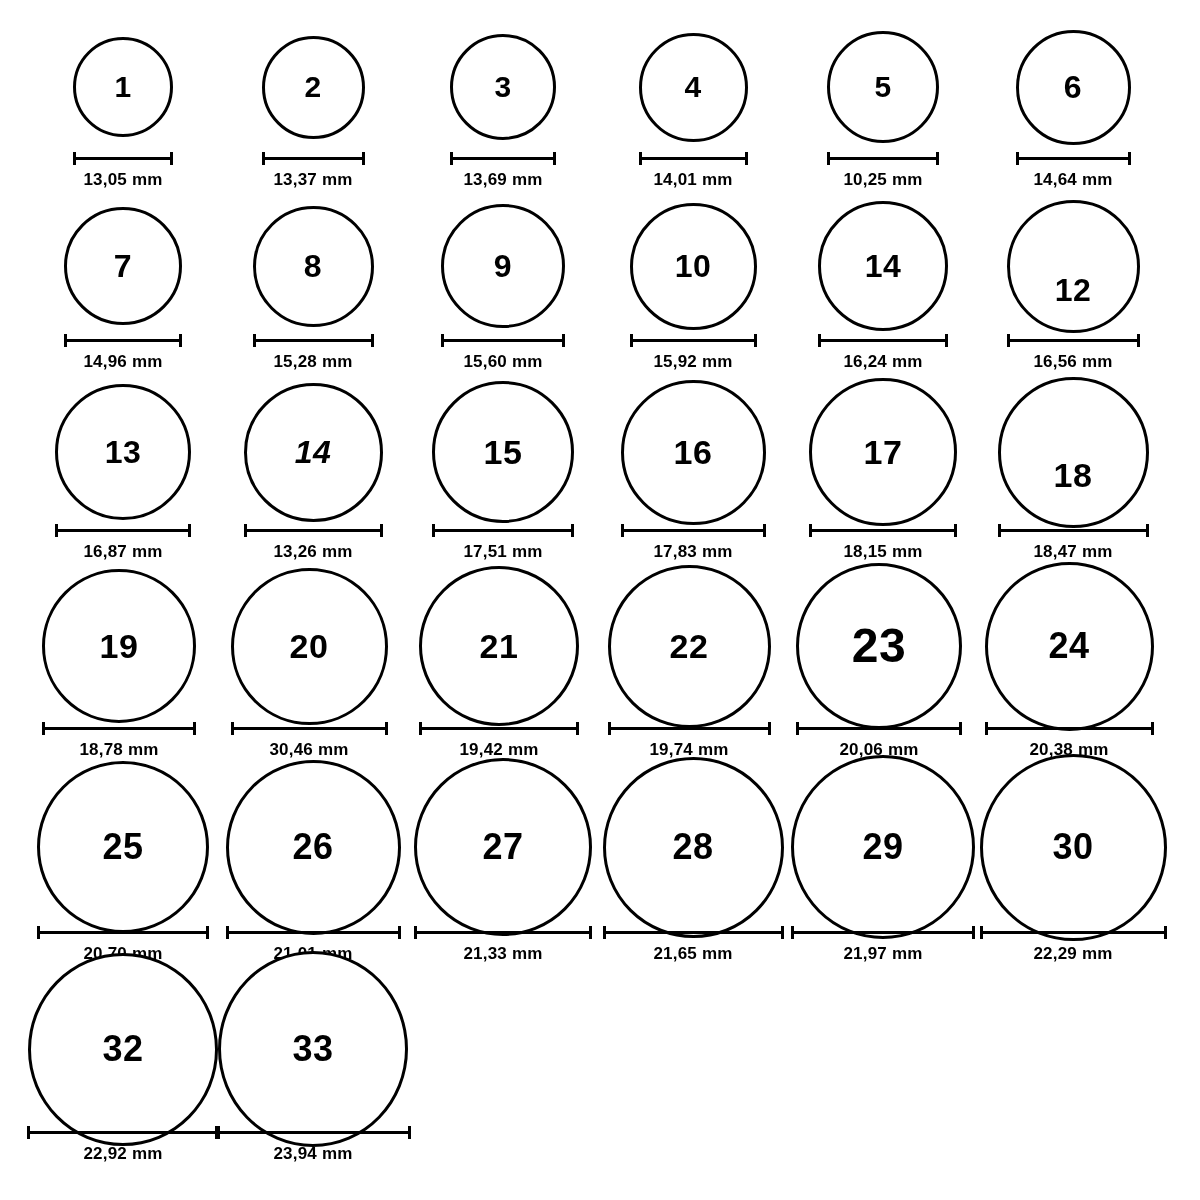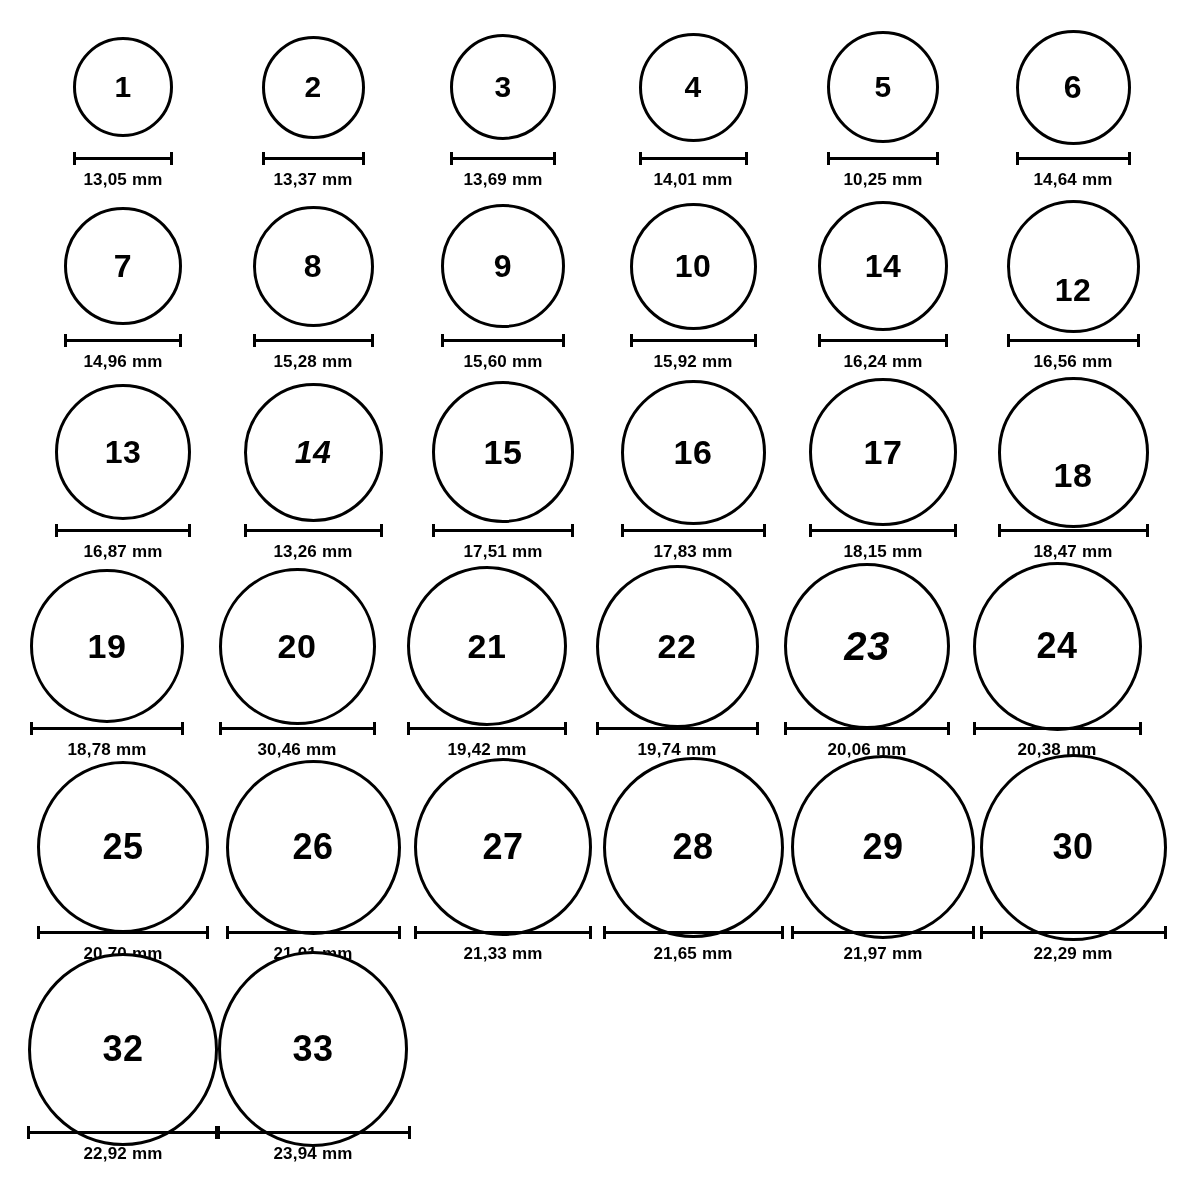--- a/index.html
+++ b/index.html
@@ -333,21 +333,21 @@
           </div>
         </div>
         <div class="measure" style="width: 151px;">
           <div class="bar"></div>
           <div class="tick-left"></div>
           <div class="tick-right"></div>
         </div>
         <div class="mm-label">18,47 mm</div>
       </div>
     </div>
-    <div class="row" style="position: absolute; left: 12px; top: 570px; width: 1144px;">
+    <div class="row" style="position: absolute; left: 24px; top: 570px; width: 1144px;">
       <div class="cell">
         <div class="circle-wrap" style="height: 152px; width: 190px; align-items: center;">
           <div class="circle" style="width: 154px; height: 154px;">
             <span class="circle-label" style="font-size: 34px;">19</span>
           </div>
         </div>
         <div class="measure" style="width: 154px;">
           <div class="bar"></div>
           <div class="tick-left"></div>
           <div class="tick-right"></div>
@@ -389,21 +389,21 @@
         <div class="measure" style="width: 163px;">
           <div class="bar"></div>
           <div class="tick-left"></div>
           <div class="tick-right"></div>
         </div>
         <div class="mm-label">19,74 mm</div>
       </div>
       <div class="cell">
         <div class="circle-wrap" style="height: 152px; width: 190px; align-items: center;">
           <div class="circle" style="width: 166px; height: 166px;">
-            <span class="circle-label" style="font-size: 40px; font-style: italic;">23</span>
+            <span class="circle-label" style="font-size: 48px;">23</span>
           </div>
         </div>
         <div class="measure" style="width: 166px;">
           <div class="bar"></div>
           <div class="tick-left"></div>
           <div class="tick-right"></div>
         </div>
         <div class="mm-label">20,06 mm</div>
       </div>
       <div class="cell">

